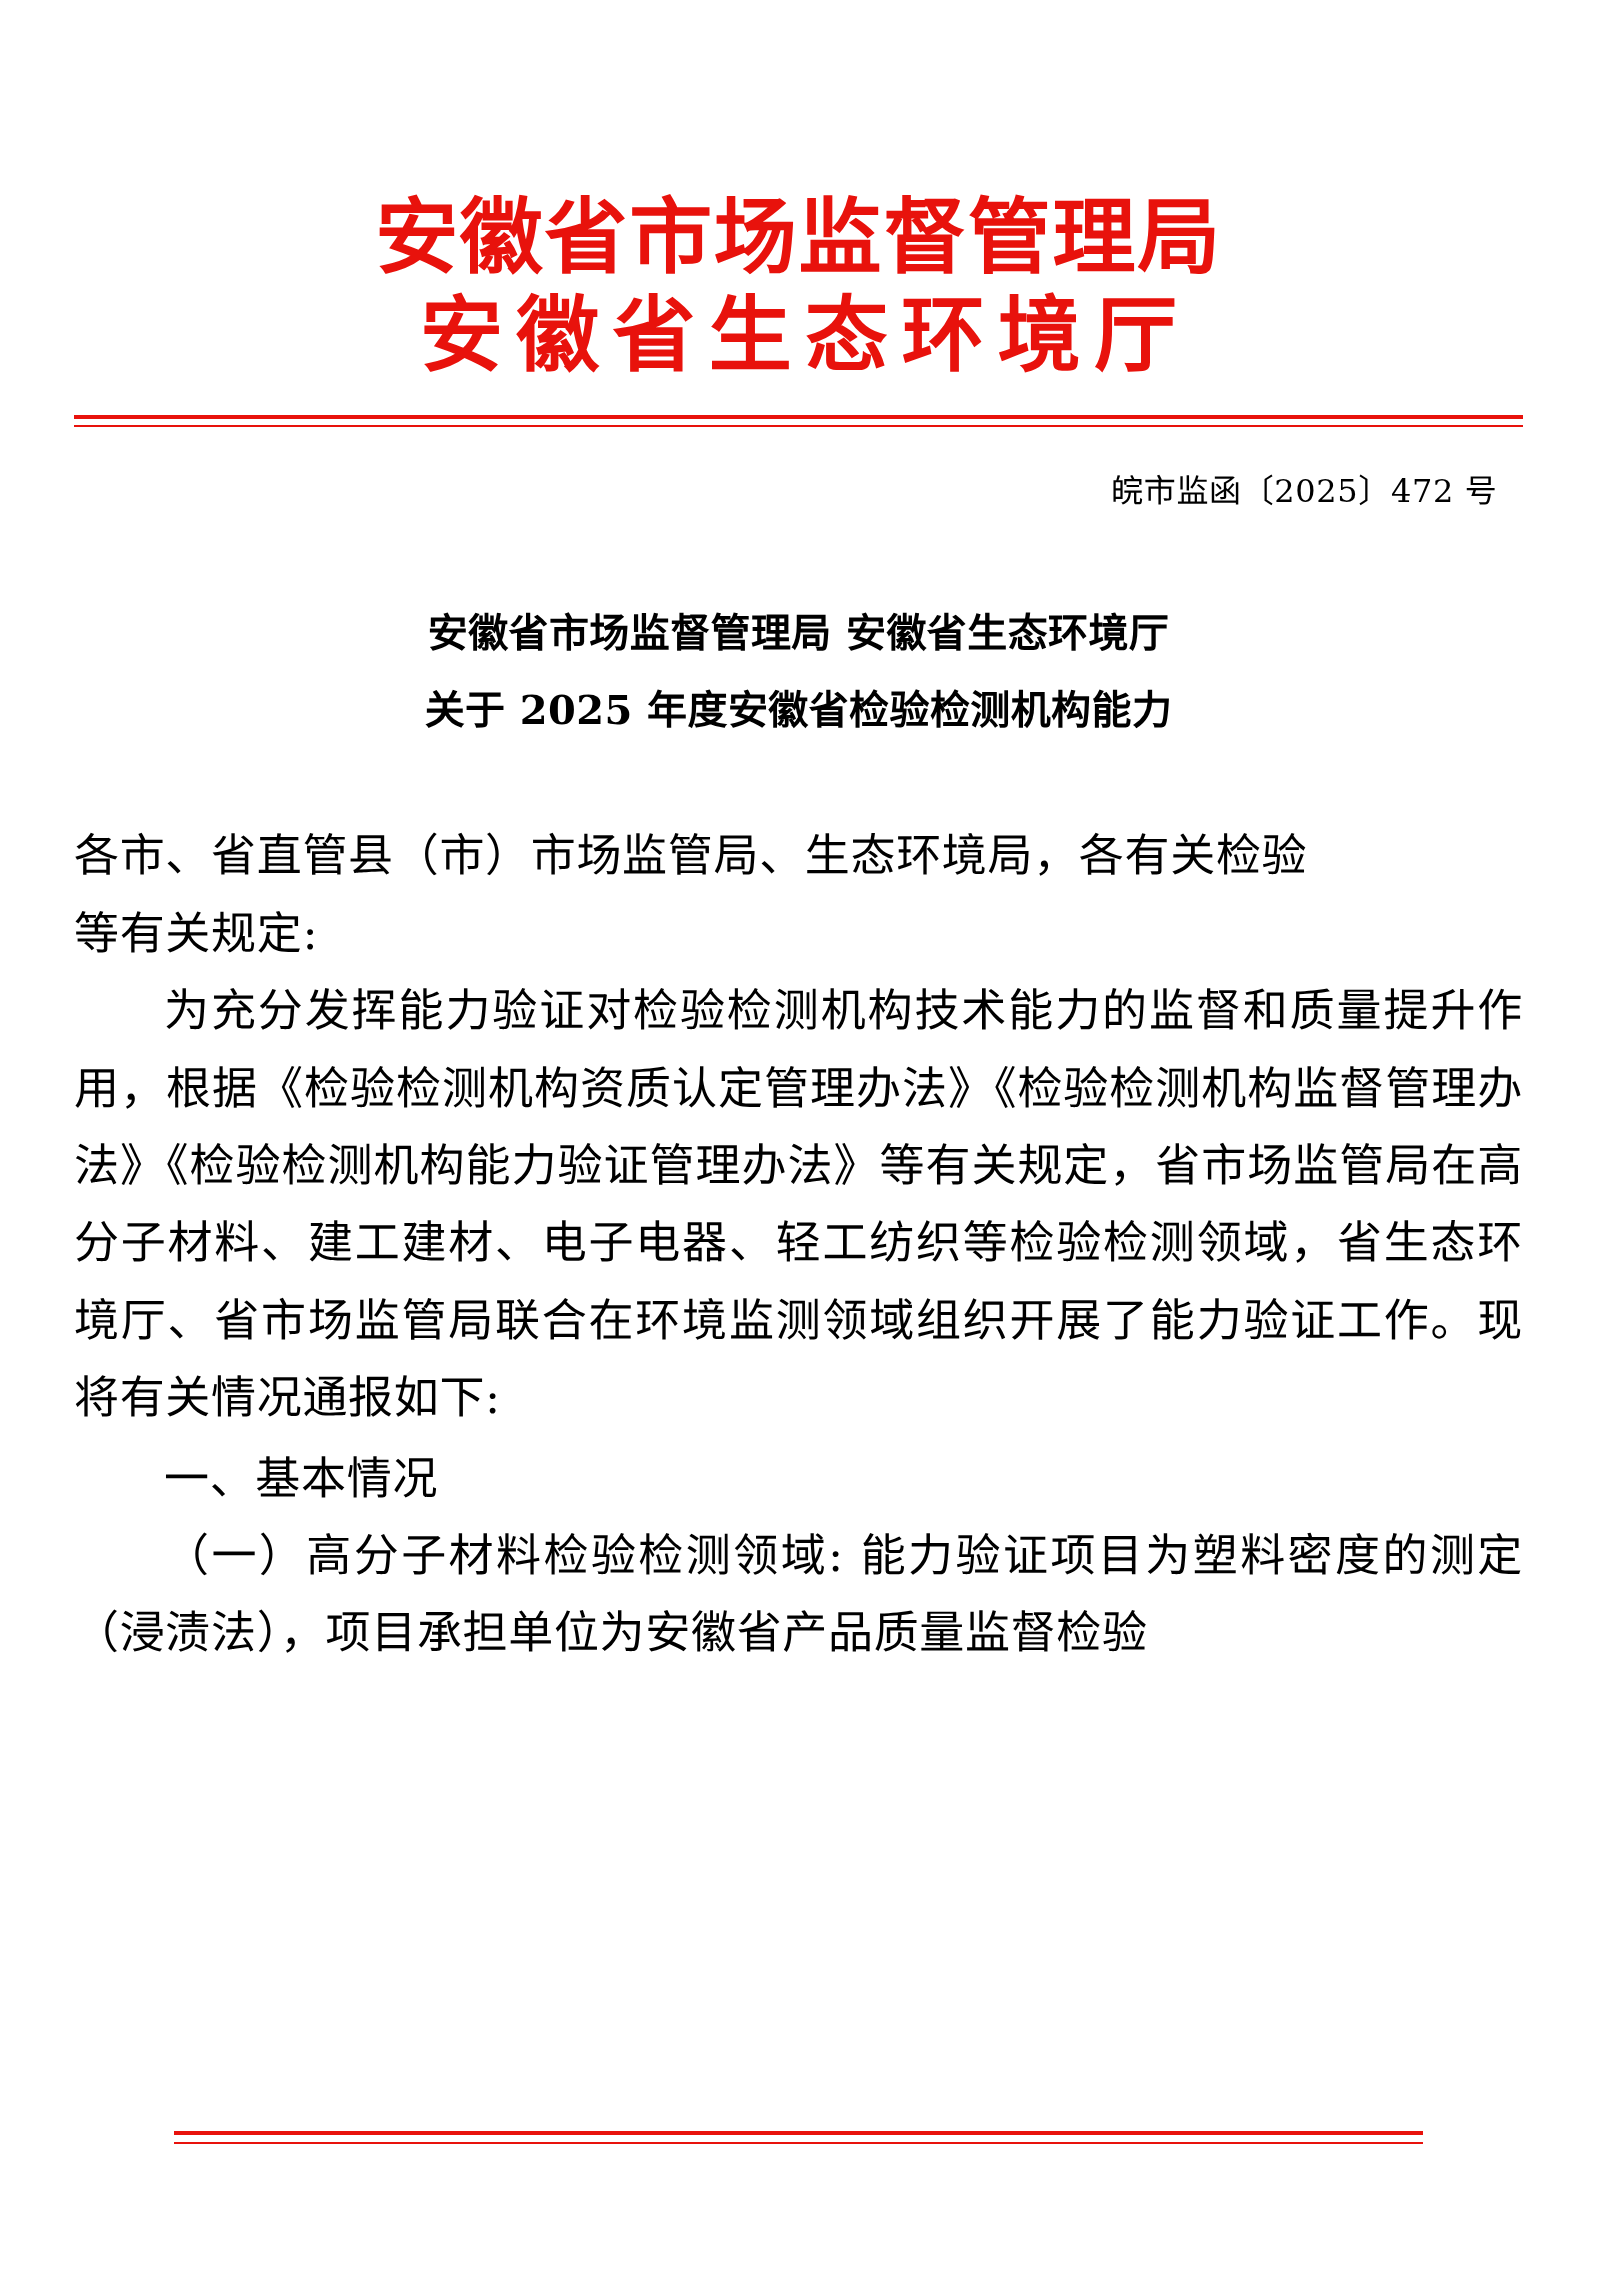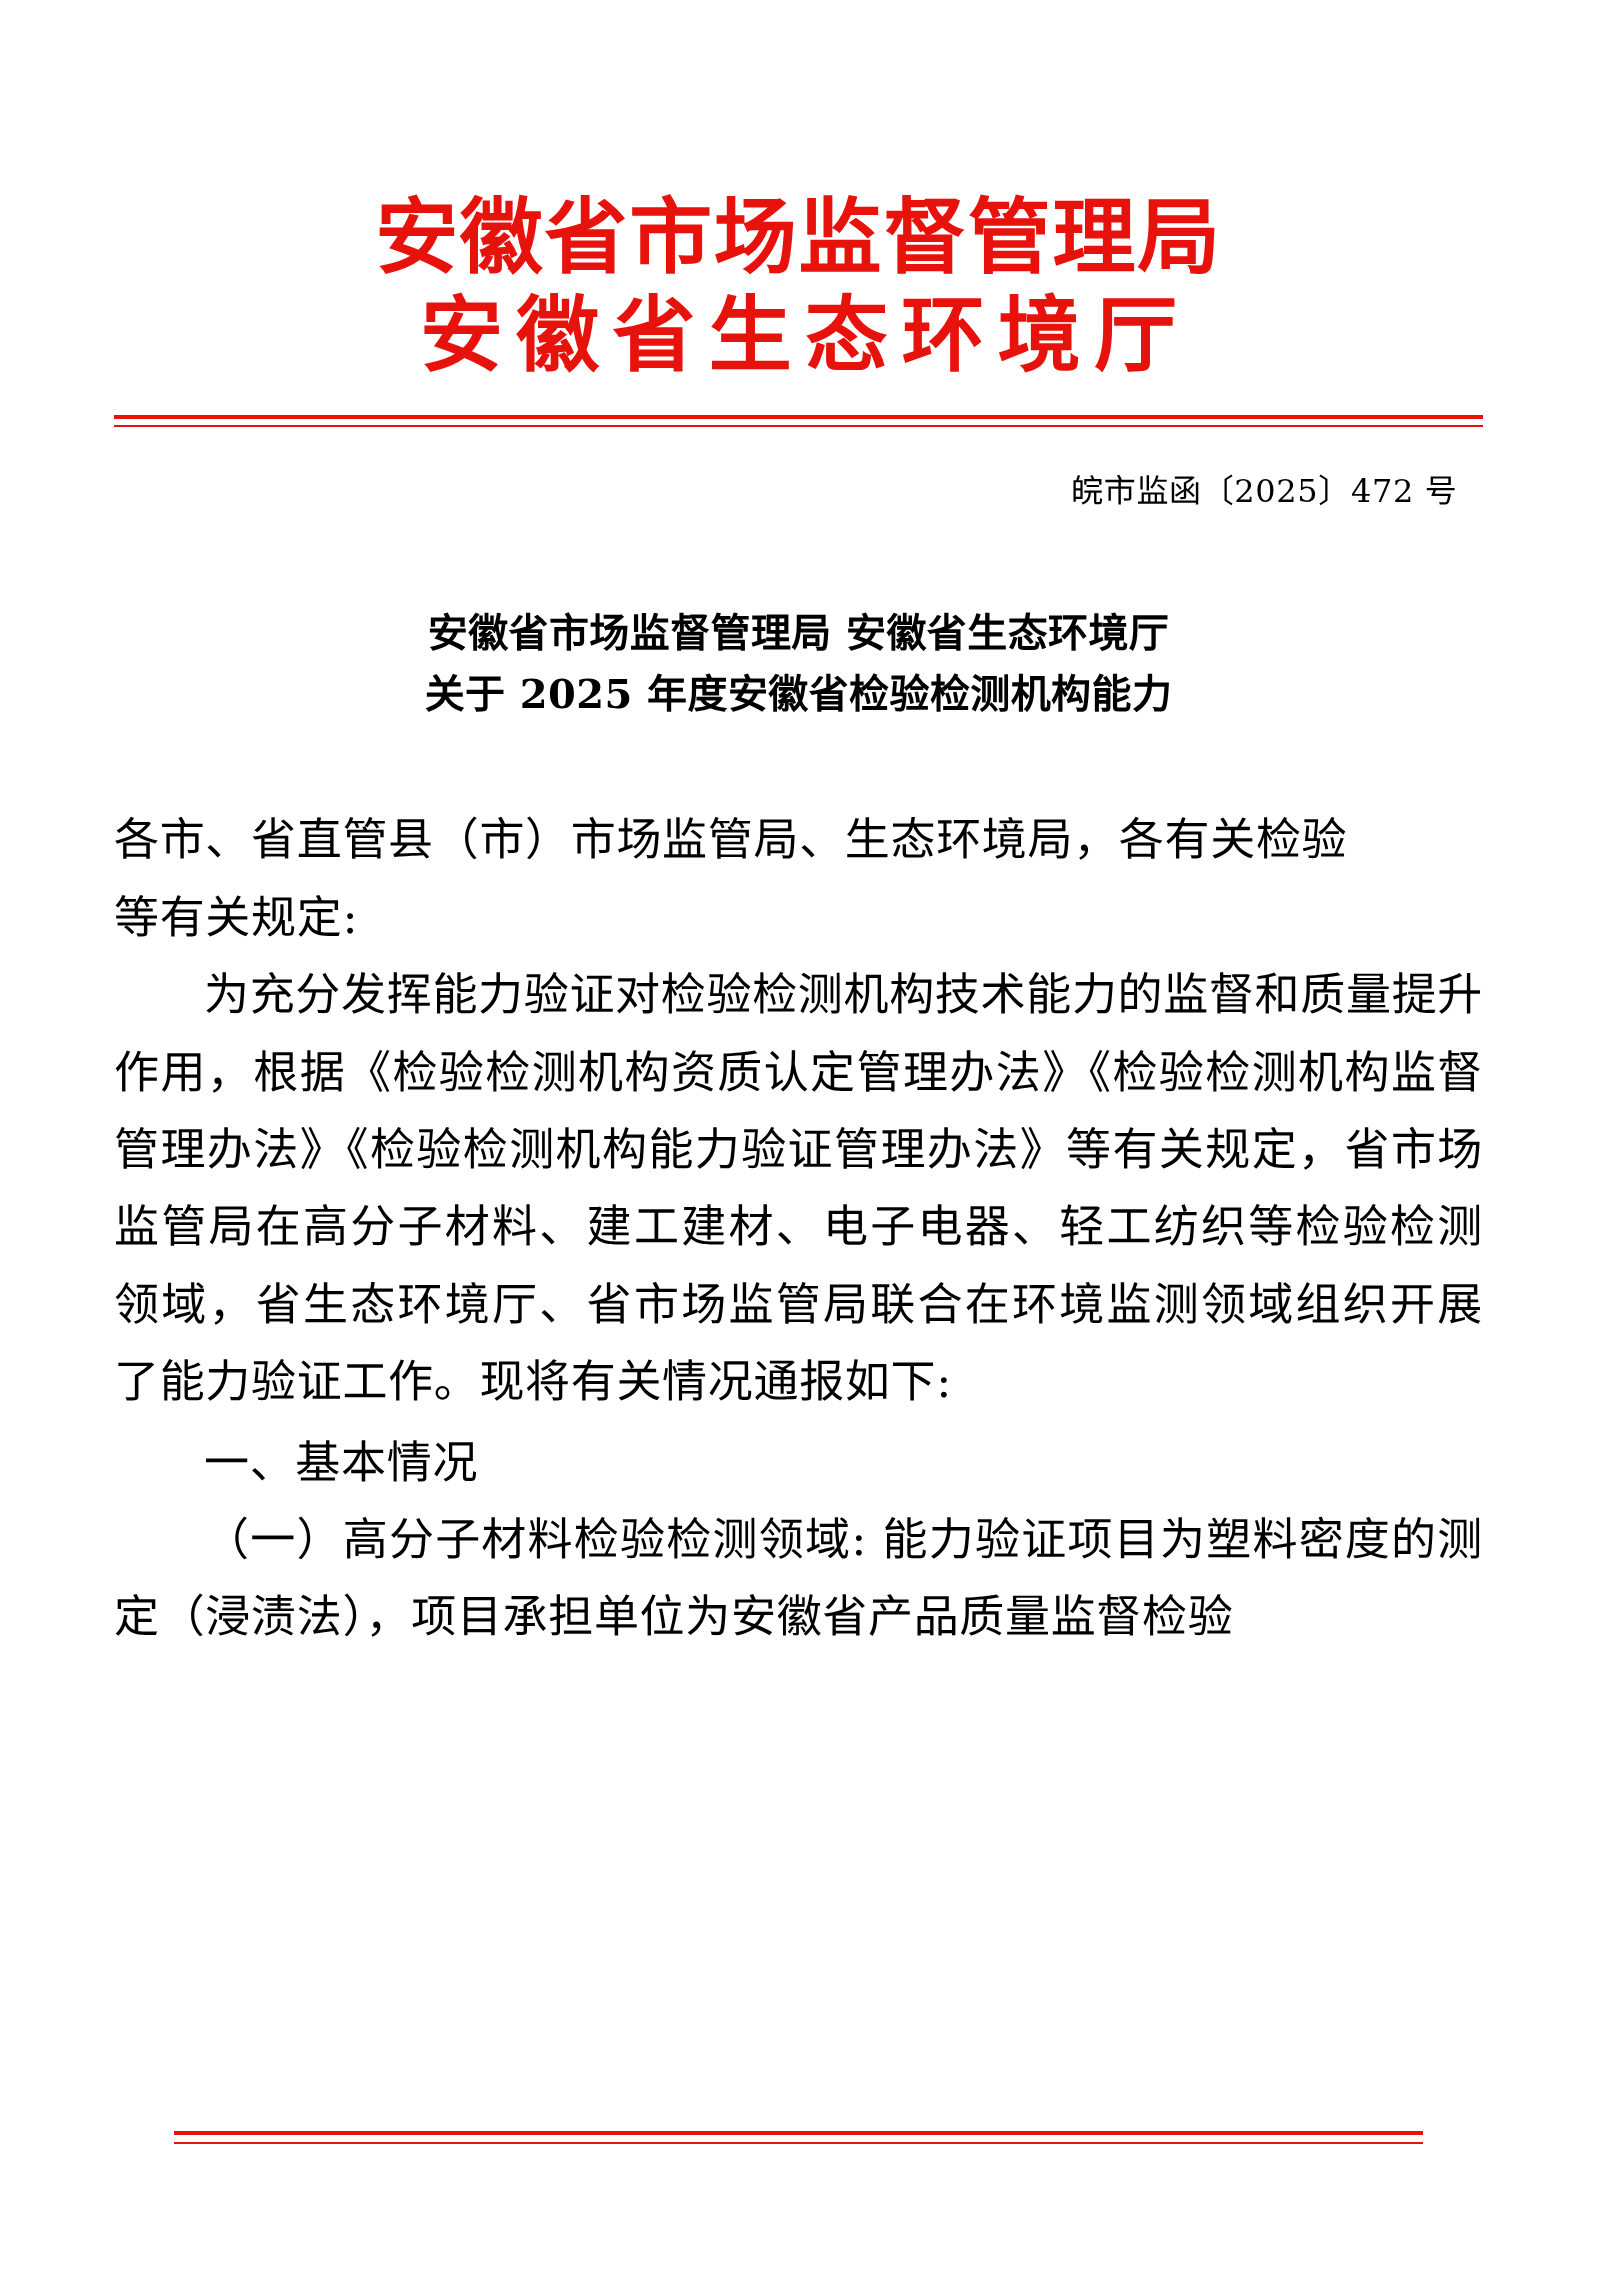--- a/index.html
+++ b/index.html
@@ -14,21 +14,21 @@
     color: #000000;
     position: relative;
     overflow: hidden;
   }
 
   .page {
     position: relative;
     width: 1597px;
     height: 2295px;
     box-sizing: border-box;
-    padding: 0 114px;
+    padding: 0 74px;
   }
 
   
   .masthead {
     padding-top: 189px;
     text-align: center;
   }
   .org-line {
     color: #e8120c;
     font-family: "DejaVu Serif", "Liberation Serif", serif;
@@ -77,20 +77,21 @@
     margin-top: 92px;
     text-align: center;
     font-weight: bold;
     font-size: 40px;
     line-height: 1.52;
     letter-spacing: 0.01em;
   }
   .doc-title .tline {
     display: block;
     white-space: nowrap;
+    margin-top: 16px;
   }
 
   
   .body-text {
     margin-top: 77px;
     font-size: 45px;
     line-height: 1.72;
     letter-spacing: 0.015em;
     text-align: justify;
     text-justify: inter-ideograph;

